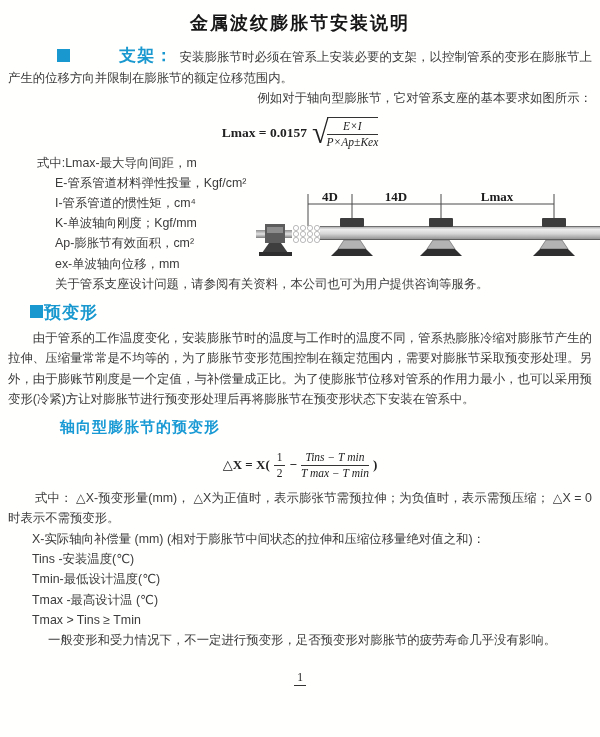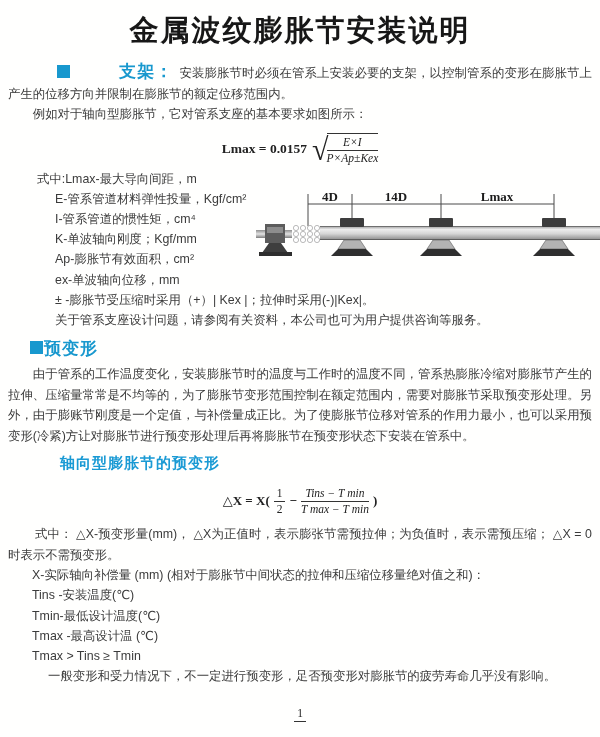--- a/index.html
+++ b/index.html
@@ -3,36 +3,36 @@
 <meta charset="utf-8">
 <style>
   html,body{margin:0;padding:0;background:#ffffff;}
   .page{
     width:600px;height:737px;position:relative;overflow:hidden;
     background:#fffffe;
     font-family:"Liberation Sans","DejaVu Sans",sans-serif;
     color:#3b3b3b;
   }
   .doc-title{
-    text-align:center;font-size:29px;font-weight:bold;color:#171717;
+    text-align:center;font-size:18px;font-weight:bold;color:#171717;
     padding-top:11px;letter-spacing:2px;
   }
   .body-text{font-size:12.4px;line-height:20.5px;}
   .para{margin:0 8px;text-align:justify;}
   .para-support{margin-top:11px;text-indent:49px;}
   .marker{
     display:inline-block;width:13px;height:13px;background:#1898ce;
     vertical-align:-1px;margin-right:1px;
   }
   .sec-head-inline{
     font-size:17px;font-weight:bold;color:#1898ce;letter-spacing:1px;
     margin-right:6px;
     padding-left:48px;
   }
-  .example-line{margin:0 8px;text-indent:2em;}
+  .example-line{margin:0 8px;text-indent:2em;text-align:right;}
   
   .formula{
     text-align:center;font-family:"Liberation Serif","DejaVu Serif",serif;
     color:#222;
   }
   .formula-1{margin-top:5px;height:36px;line-height:36px;}
   .f-lhs{font-weight:bold;font-size:13.5px;vertical-align:middle;}
   .sqrt-glyph{
     font-size:30px;font-weight:400;vertical-align:middle;margin-left:5px;
     display:inline-block;transform:scaleY(1.05);
@@ -82,21 +82,20 @@
     <span class="f-lhs">Lmax = 0.0157</span><span class="sqrt-glyph">√</span><span class="frac root"><span class="num">E×I</span><span class="den">P×Ap±Kex</span></span>
   </div>
 
   <div class="defs1 body-text">
     <div class="def-line def-first">式中:Lmax-最大导向间距，m</div>
     <div class="def-line">E-管系管道材料弹性投量，Kgf/cm²</div>
     <div class="def-line">I-管系管道的惯性矩，cm⁴</div>
     <div class="def-line">K-单波轴向刚度；Kgf/mm</div>
     <div class="def-line">Ap-膨胀节有效面积，cm²</div>
     <div class="def-line">ex-单波轴向位移，mm</div>
-    <div class="def-line">± -膨胀节受压缩时采用（+）| Kex |；拉伸时采用(-)|Kex|。</div>
     <div class="note-line">关于管系支座设计问题，请参阅有关资料，本公司也可为用户提供咨询等服务。</div>
   </div>
 
   <div class="diagram">
     <svg width="358" height="82" viewBox="0 0 358 82" xmlns="http://www.w3.org/2000/svg">
       <defs>
         <linearGradient id="pipeG" x1="0" y1="0" x2="0" y2="1">
           <stop offset="0" stop-color="#9a9a9a"></stop>
           <stop offset="0.25" stop-color="#ededed"></stop>
           <stop offset="0.55" stop-color="#d6d6d6"></stop>

